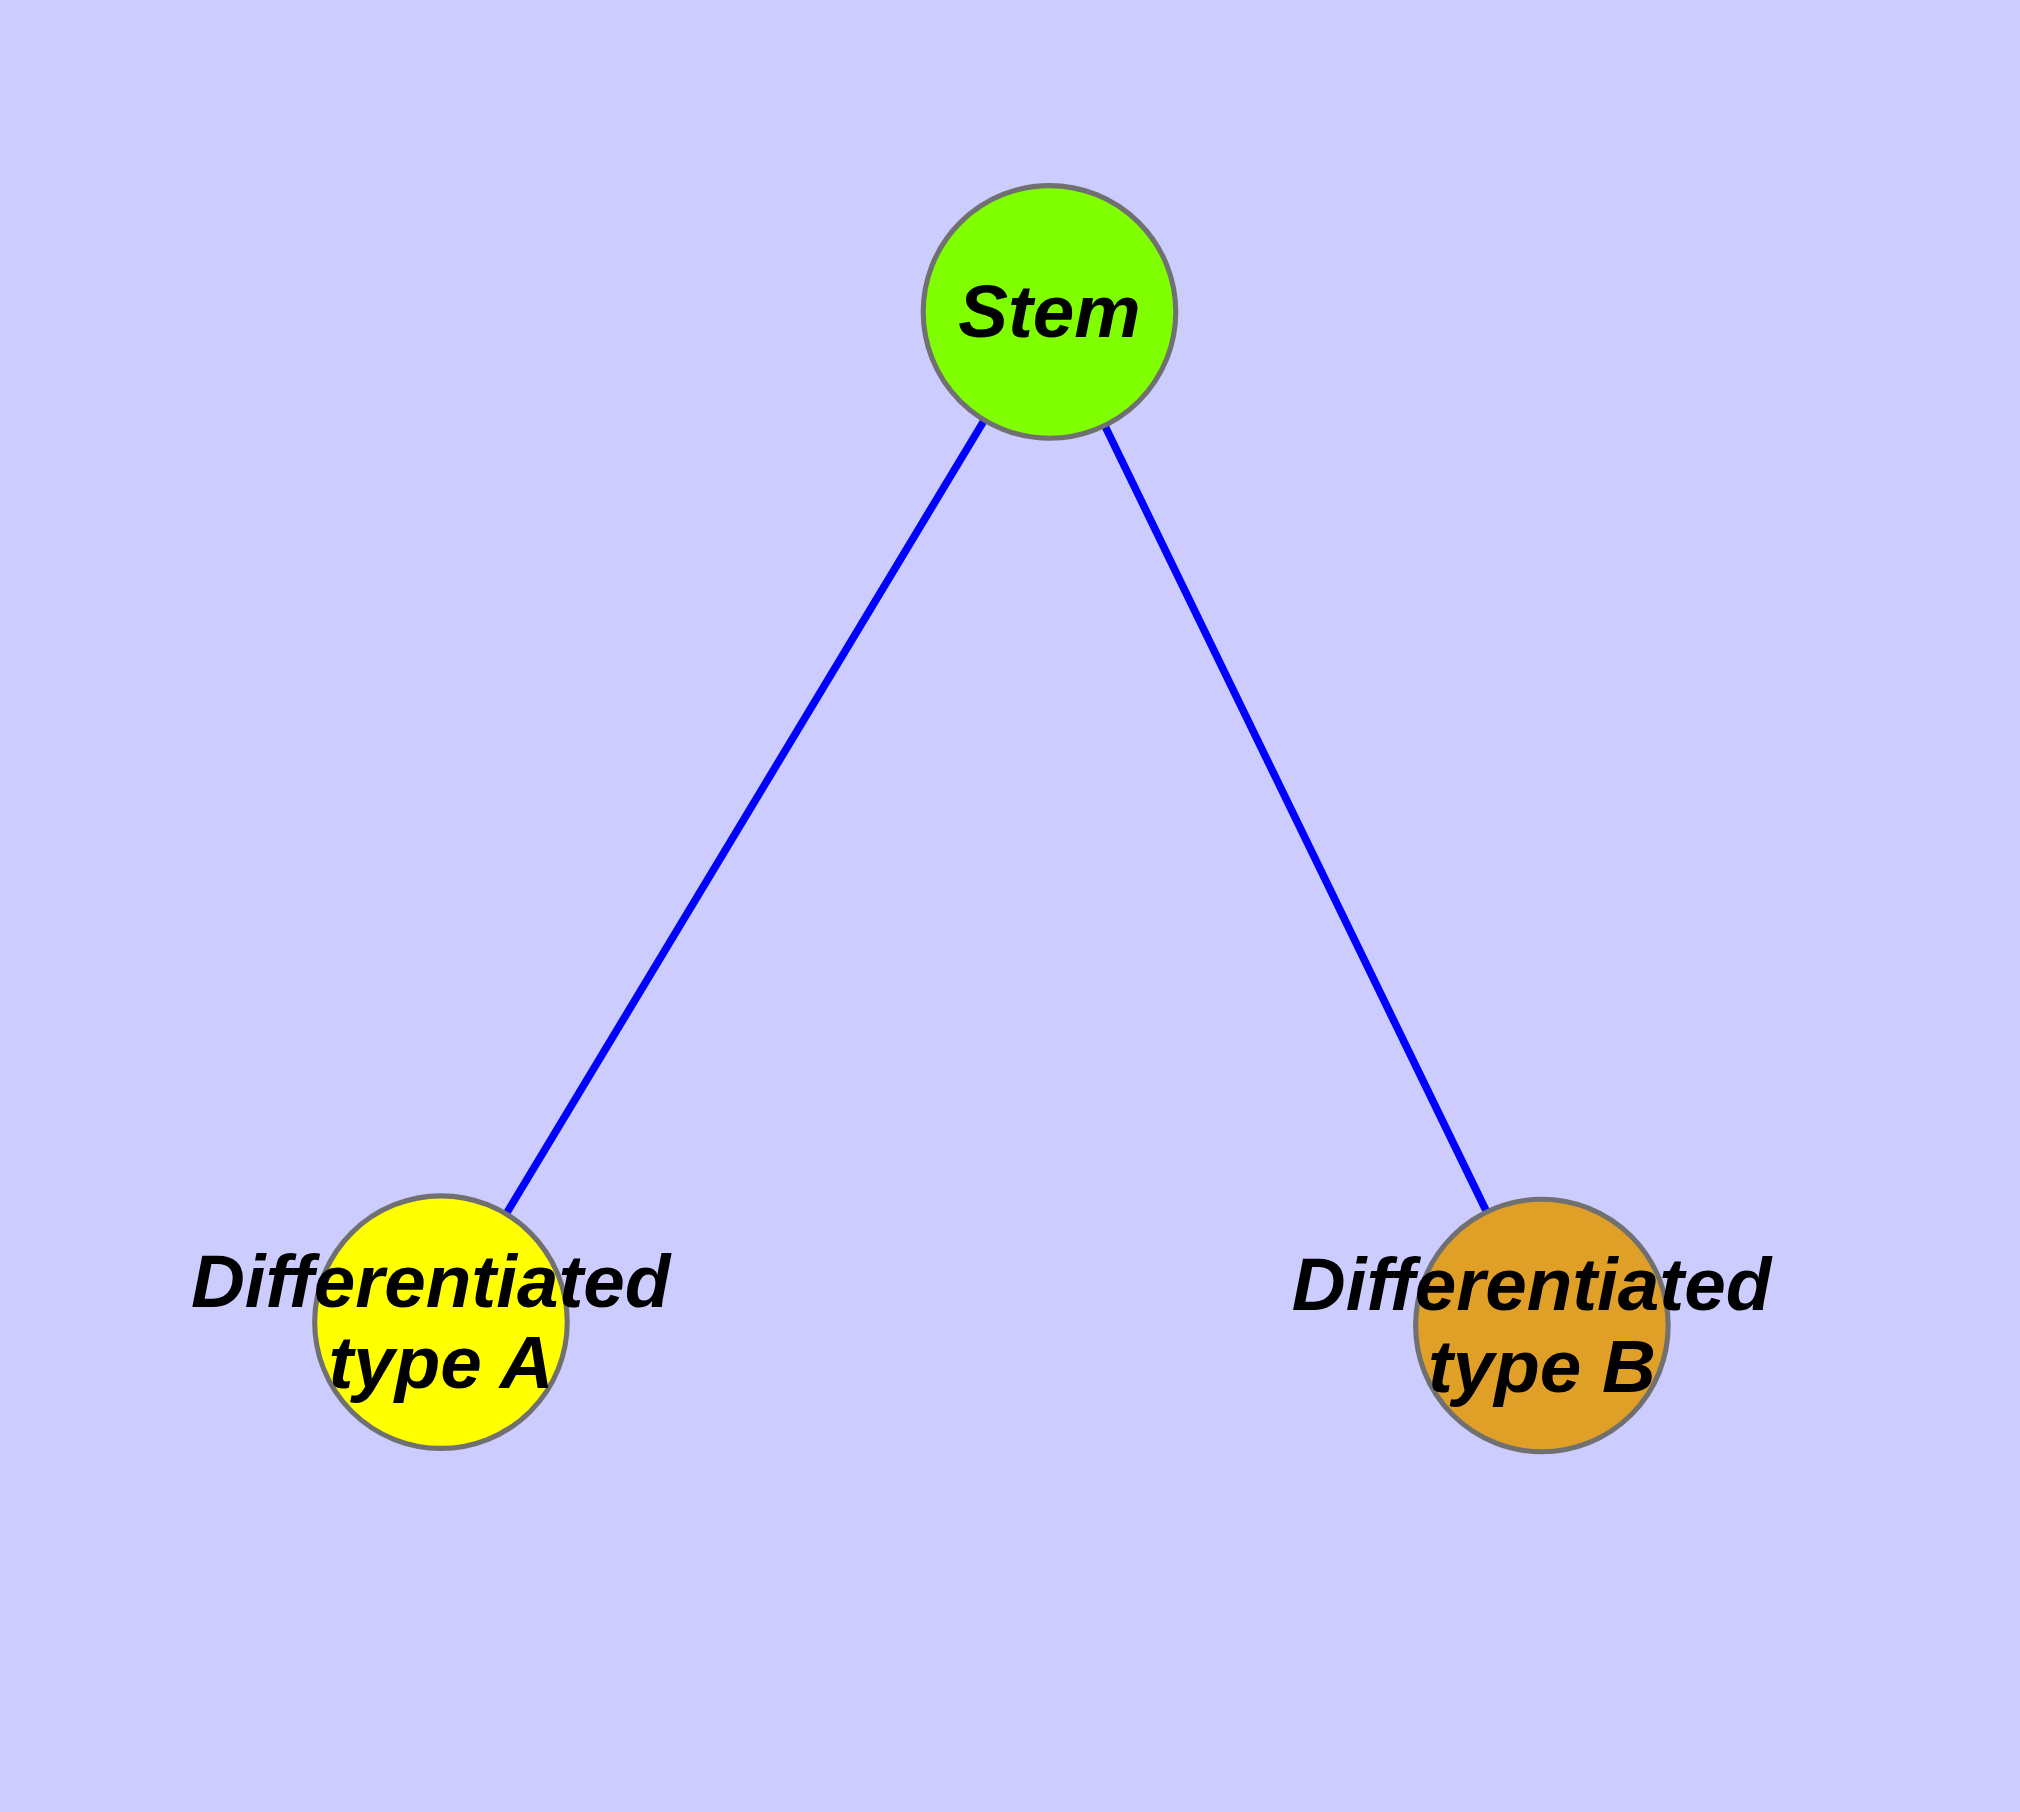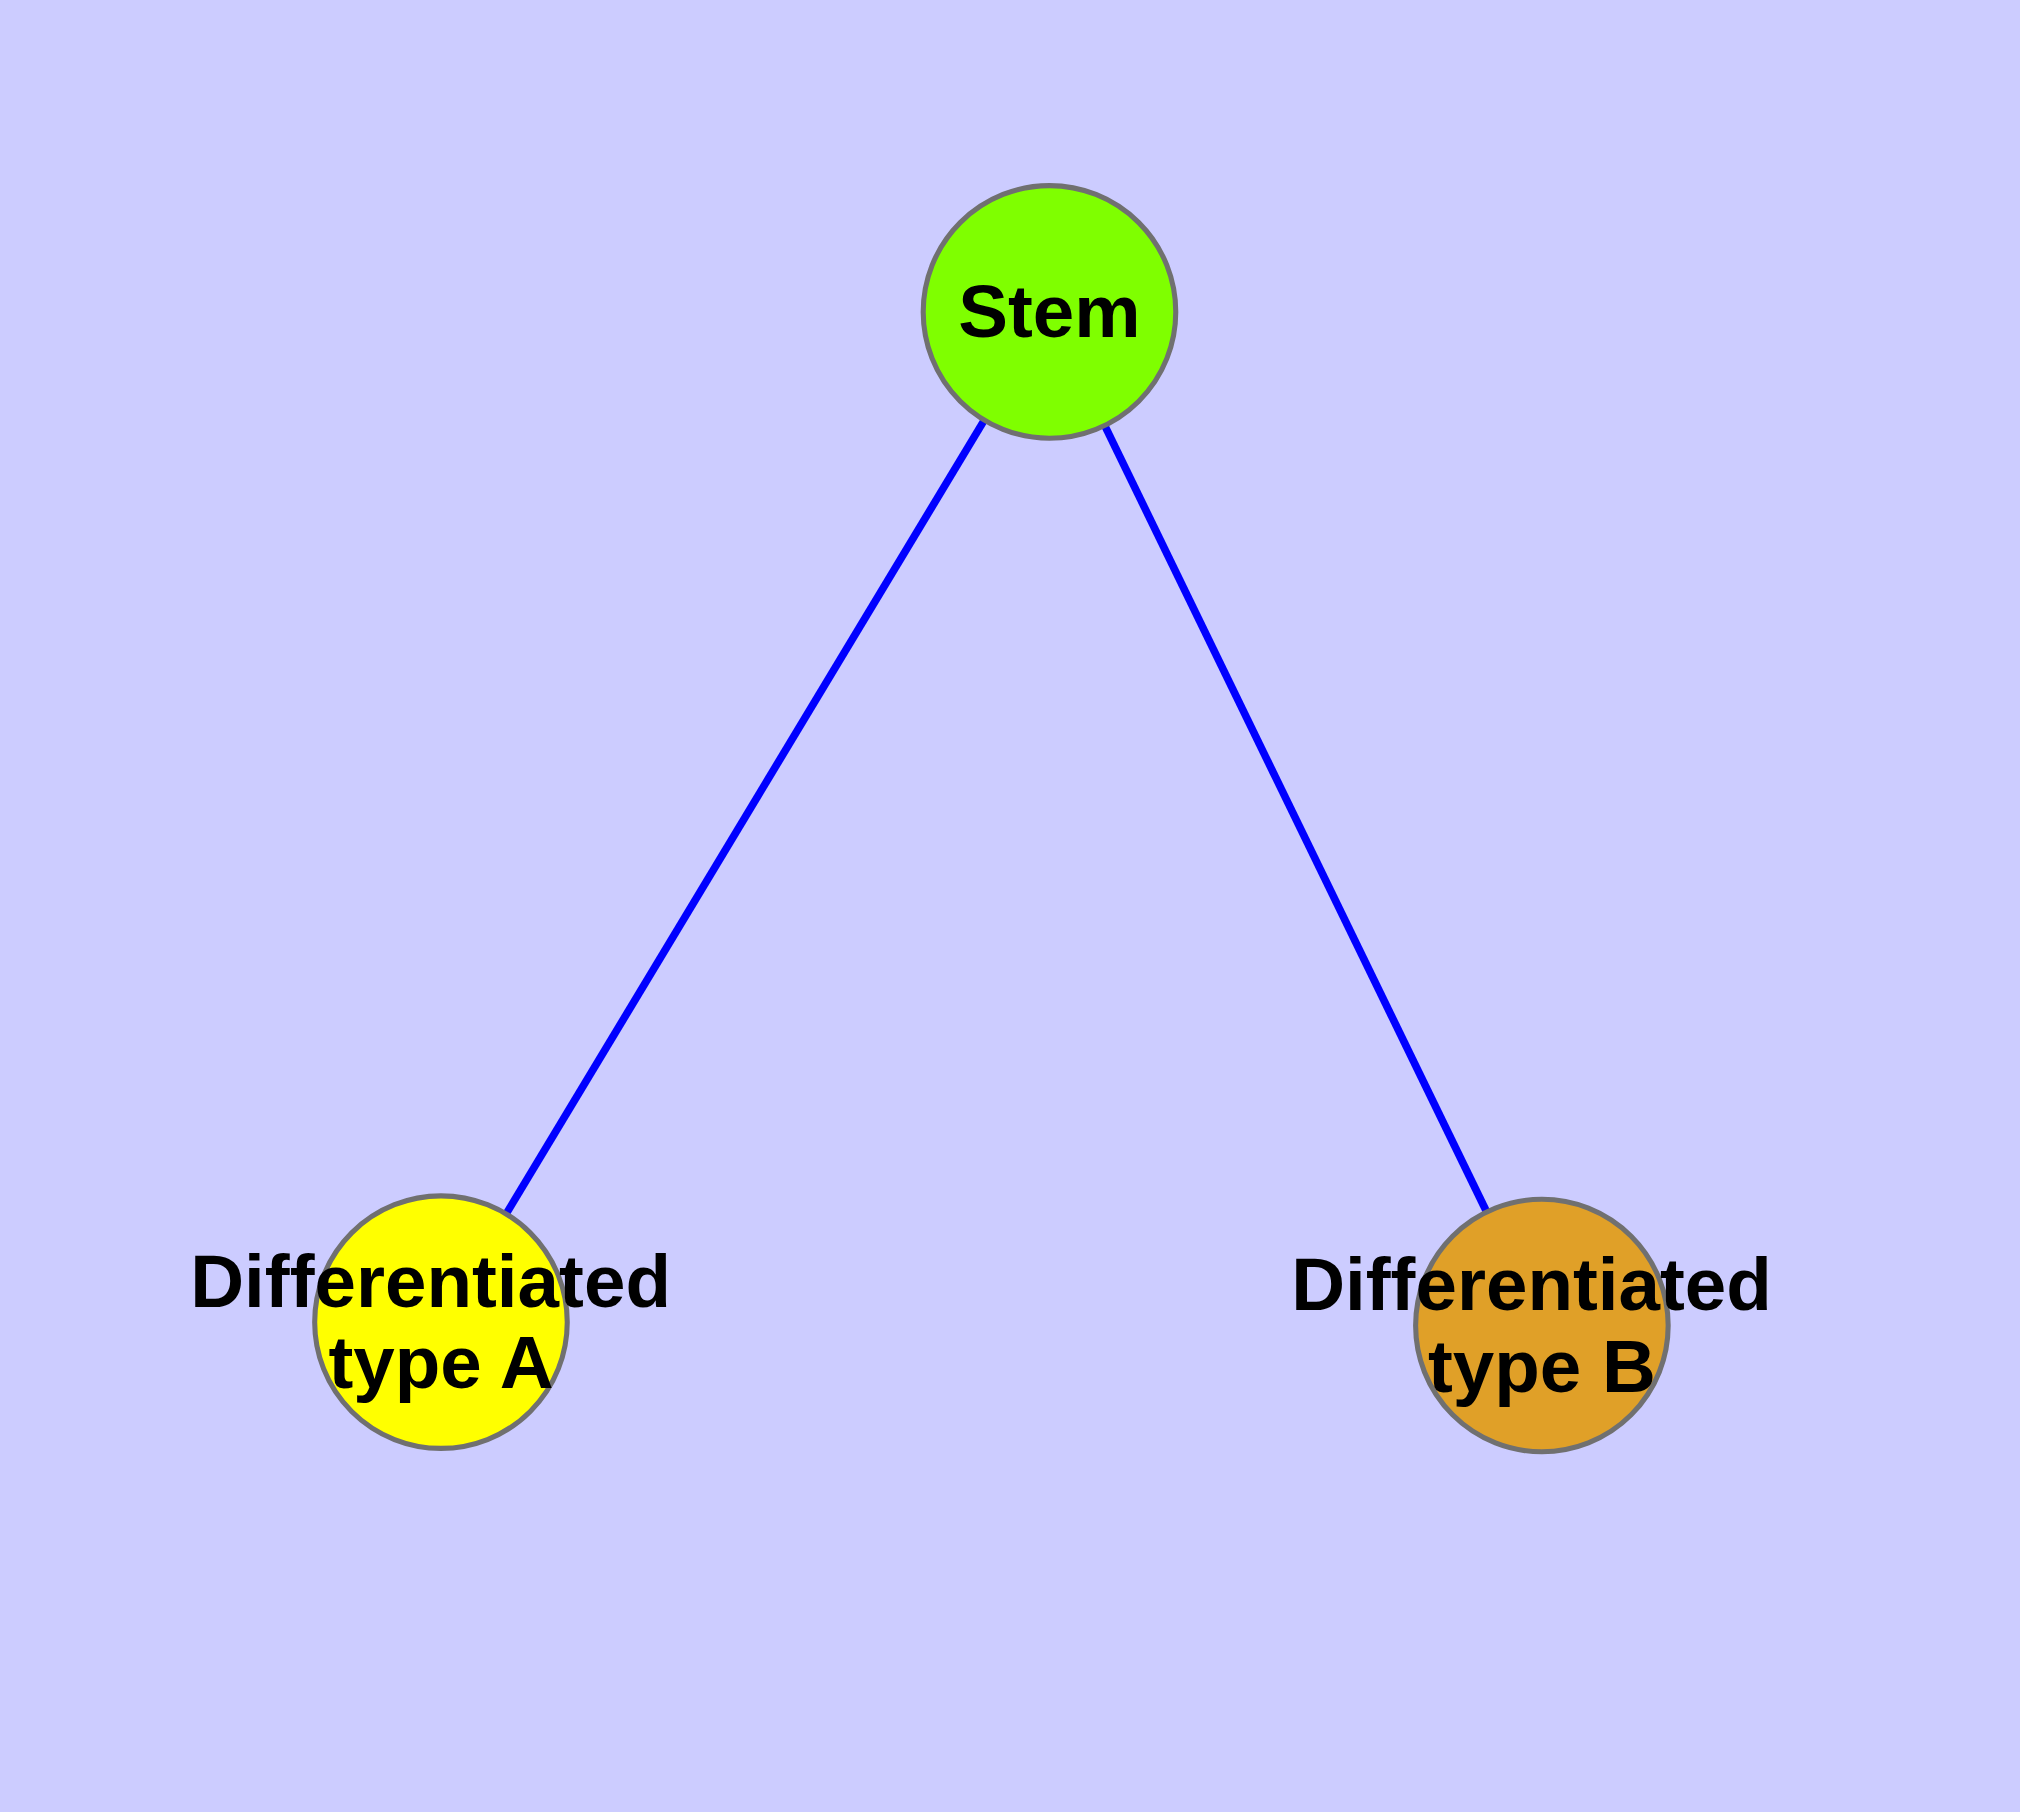--- a/index.html
+++ b/index.html
@@ -10,20 +10,21 @@
   }
   body {
     font-family: "Liberation Sans", sans-serif;
   }
   #canvas-wrap {
     position: relative;
     width: 2021px;
     height: 1812px;
     background: #ccccff;
     overflow: hidden;
+    font-style: italic;
   }
   #graph-svg {
     position: absolute;
     top: 0;
     left: 0;
     width: 2021px;
     height: 1812px;
     display: block;
   }
   .node-circle {

